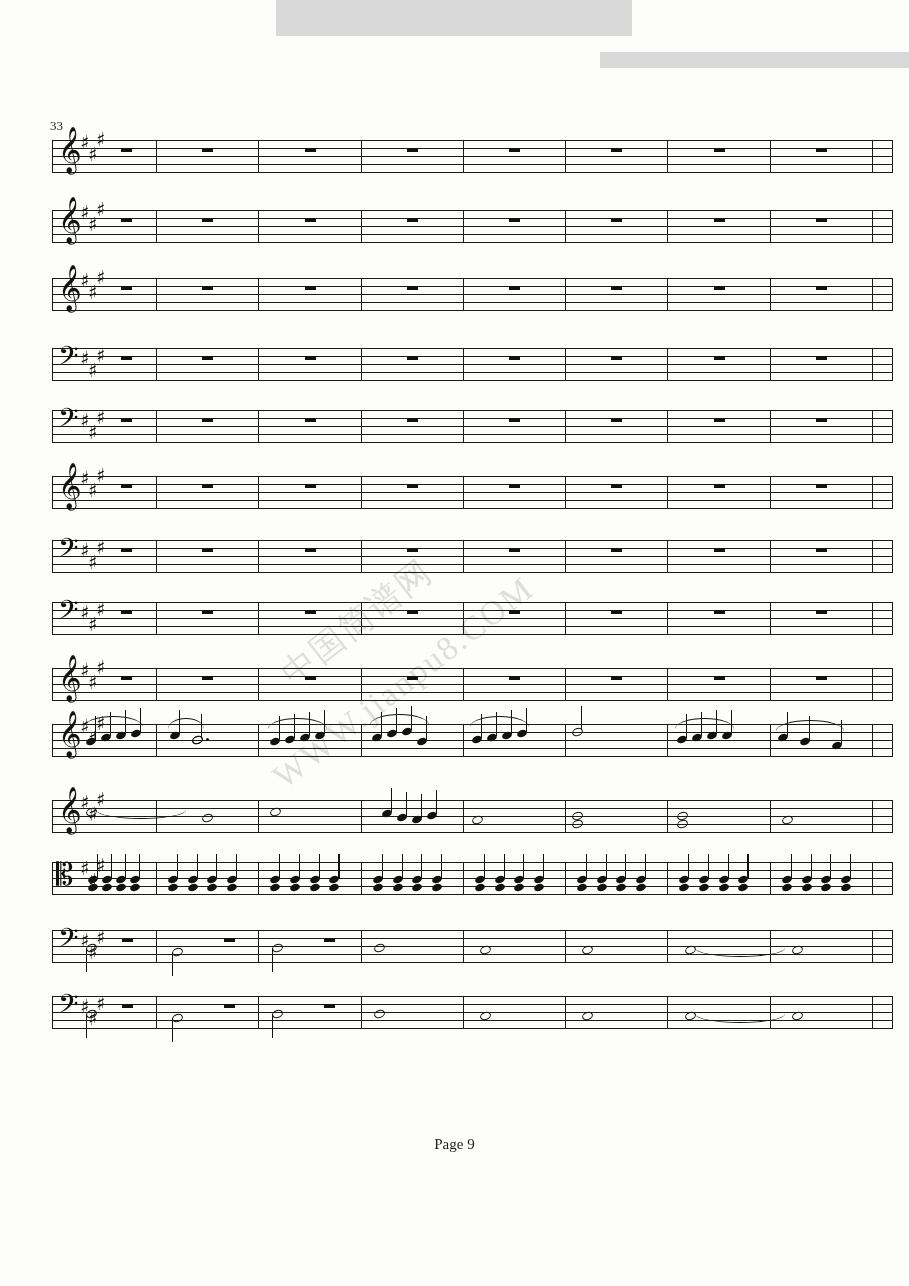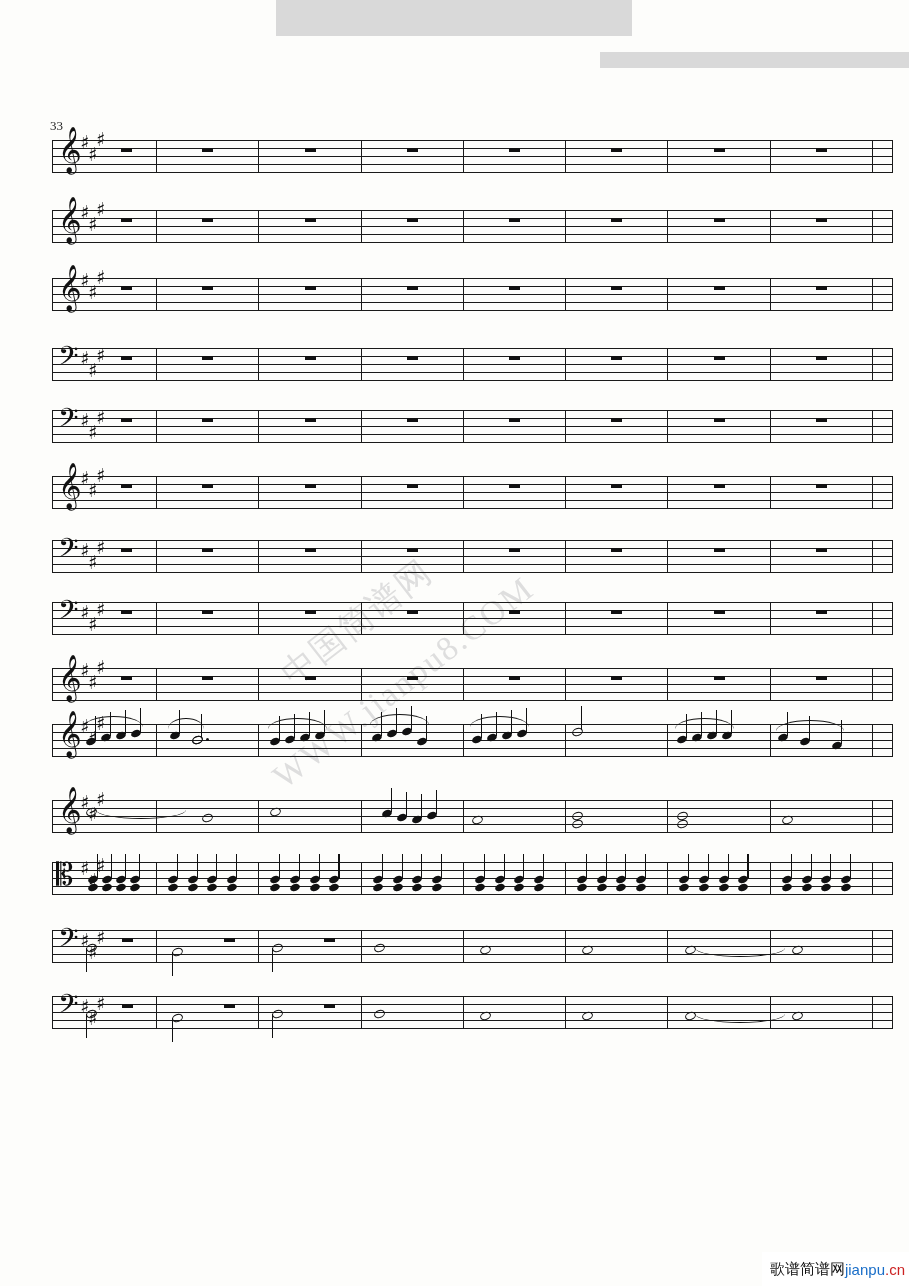--- a/index.html
+++ b/index.html
@@ -771,19 +771,16 @@
         <div class="mrest" style="left: 272px;"></div>
         <div class="nh open" style="left: 322px; top: 14px;"></div>
         <div class="nh open" style="left: 428px; top: 16px;"></div>
         <div class="nh open" style="left: 530px; top: 16px;"></div>
         <div class="nh open" style="left: 633px; top: 16px;"></div>
         <div class="tie" style="left: 643px; top: 18px; width: 90px;"></div>
         <div class="nh open" style="left: 740px; top: 16px;"></div>
       </div>
     </div>
 
-
-  <div class="site-badge">
-    <span class="cn">歌谱简谱网</span>
-    <span class="dom"><span>jianpu</span><span class="cn-suffix">.cn</span></span>
-  </div>
+  <div class="page-label">Page 9</div>
+
 
 </div>
 
 </body></html>

